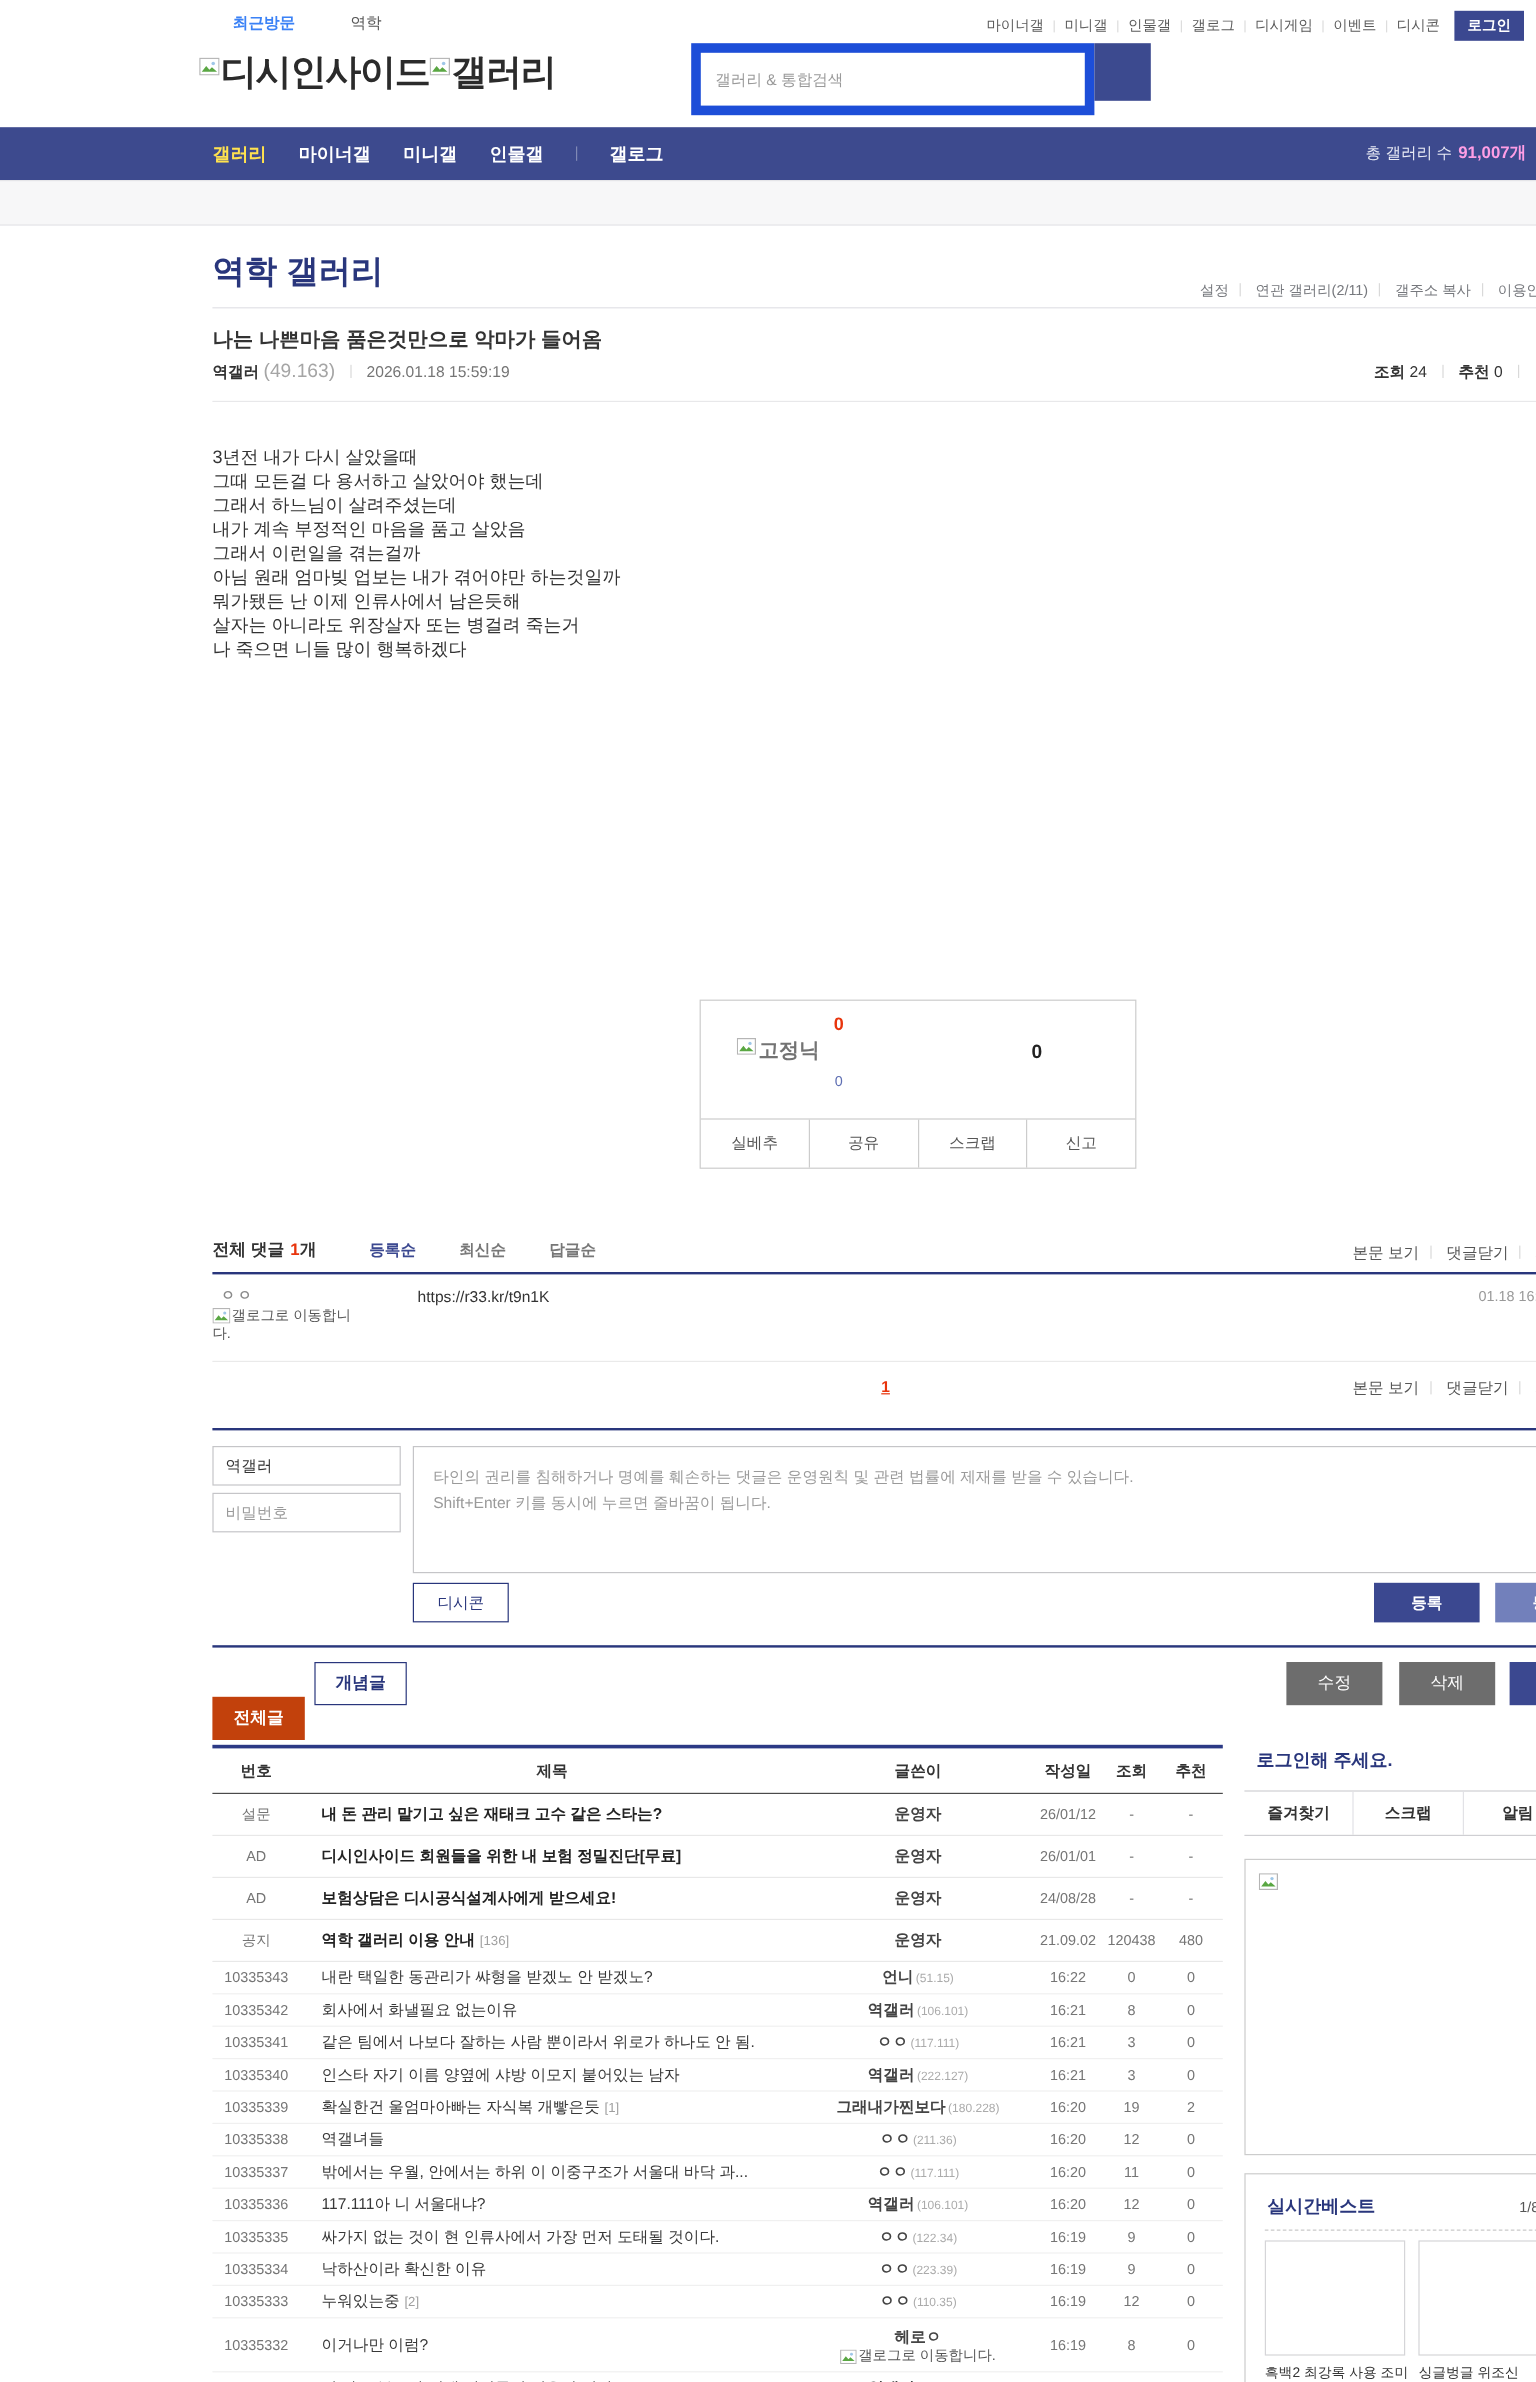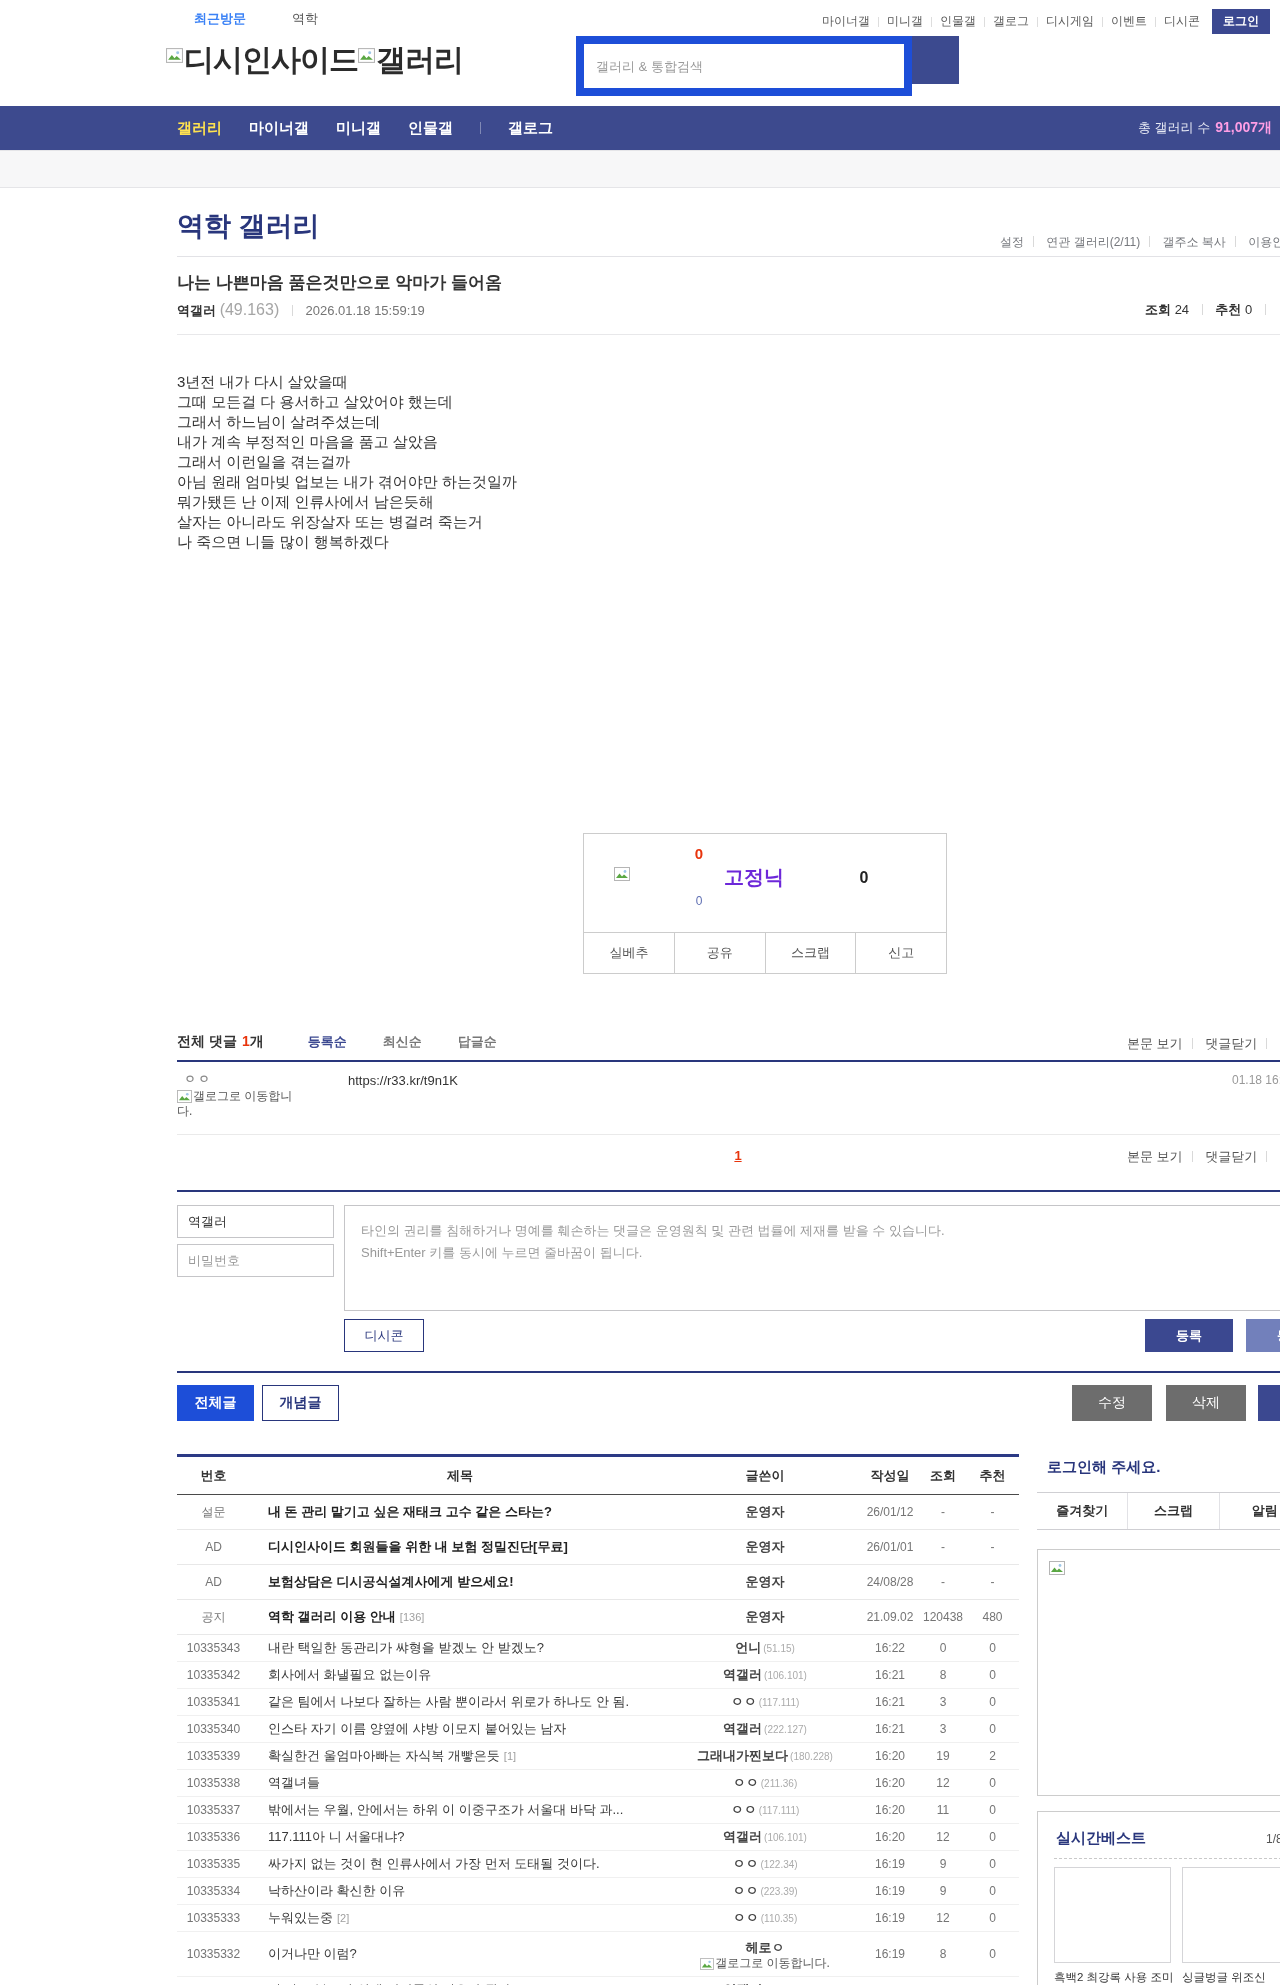--- a/index.html
+++ b/index.html
@@ -41,21 +41,21 @@
   #post-meta .author{font-weight:bold;color:#333;}
   #post-meta .ip{font-size:16px;color:#a5a5a5;}
   #post-stats{position:absolute;left:1145px;top:301px;font-size:13px;color:#333;white-space:nowrap;}
   #post-stats b{font-weight:bold;}
   #post-line{position:absolute;left:177px;top:334px;width:1163px;border-top:1px solid #e8e8ea;}
   
   #post-body{position:absolute;left:177px;top:372px;font-size:15px;line-height:20px;color:#333;}
   
   #votebox{position:absolute;left:583px;top:833px;width:364px;height:141px;border:1px solid #ccc;box-sizing:border-box;}
   #vote-up{position:absolute;left:85px;top:11px;width:60px;text-align:center;font-size:15px;font-weight:bold;color:#e8340c;}
-  #vote-fix{position:absolute;left:30px;top:30px;width:170px;text-align:center;font-size:20px;font-weight:bold;color:#6d28d9;display:flex;align-items:center;justify-content:space-between;}
+  #vote-fix{position:absolute;left:30px;top:30px;width:170px;text-align:center;font-size:17px;font-weight:bold;color:#737373;display:flex;align-items:center;justify-content:flex-start;}
   #vote-fix svg{margin:-8px 2px 0 0;}
   #vote-sub{position:absolute;left:85px;top:60px;width:60px;text-align:center;font-size:12px;color:#5f6fb3;}
   #vote-down{position:absolute;left:250px;top:35px;width:60px;text-align:center;font-size:16px;font-weight:bold;color:#222;}
   #vote-actions{position:absolute;left:0;bottom:0;width:100%;height:40px;border-top:1px solid #ccc;display:flex;}
   #vote-actions .va{flex:1;display:flex;align-items:center;justify-content:center;font-size:13px;color:#555;cursor:pointer;}
   #vote-actions .va + .va{border-left:1px solid #ccc;}
   
   #cmt-head{position:absolute;left:177px;top:1033px;display:flex;align-items:baseline;font-size:14px;font-weight:bold;color:#333;white-space:nowrap;}
   #cmt-head .num{color:#e8340c;margin-left:5px;}
   #cmt-head .sort{font-size:13px;font-weight:bold;color:#777;margin-left:36px;cursor:pointer;}
@@ -80,21 +80,21 @@
   #cf-nick{top:1205px;}
   #cf-pw{top:1244px;}
   #cf-area{position:absolute;left:344px;top:1205px;width:992px;height:106px;box-sizing:border-box;border:1px solid #c5c5c8;background:#fff;padding:14px 16px;font-size:13px;line-height:22px;color:#9a9a9a;cursor:text;}
   #cf-dccon{position:absolute;left:344px;top:1319px;width:80px;height:33px;box-sizing:border-box;border:1px solid #29367c;background:#fff;color:#29367c;font-size:13px;display:flex;align-items:center;justify-content:center;cursor:pointer;}
   .submit-btn{position:absolute;top:1319px;width:88px;height:33px;color:#fff;font-size:13px;font-weight:bold;display:flex;align-items:center;justify-content:center;cursor:pointer;}
   #cf-submit{left:1145px;background:#3b4890;}
   #cf-submit2{left:1246px;background:#7280bb;}
   #cmt-line3{position:absolute;left:177px;top:1371px;width:1163px;height:2px;background:#29367c;}
   
   .ctl-btn{position:absolute;top:1385px;height:36px;box-sizing:border-box;display:flex;align-items:center;justify-content:center;font-size:14px;font-weight:bold;cursor:pointer;}
-  #btn-all{left:177px;width:77px;background:#1d4ed8;color:#fff;}
+  #btn-all{left:177px;width:77px;background:#c2410c;color:#fff;margin-top:29px;}
   #btn-concept{left:262px;width:77px;background:#fff;border:1px solid #29367c;color:#29367c;}
   #btn-edit{left:1072px;width:80px;background:#6d6d6d;color:#fff;font-weight:normal;}
   #btn-del{left:1166px;width:80px;background:#6d6d6d;color:#fff;font-weight:normal;}
   #btn-write{left:1258px;width:90px;background:#3b4890;color:#fff;}
   
   #board{position:absolute;left:177px;top:1454px;width:842px;border-top:3px solid #2c3a85;}
   .brow{display:grid;grid-template-columns:73px 1fr 190px 60px 46px 53px;align-items:center;border-bottom:1px solid #f0f0f0;height:26px;}
   .brow.bhead{height:37px;border-bottom:1px solid #4a4a4a;}
   .brow.notice{height:34px;border-bottom:1px solid #e8e8e8;}
   .brow.tall{height:44px;}

